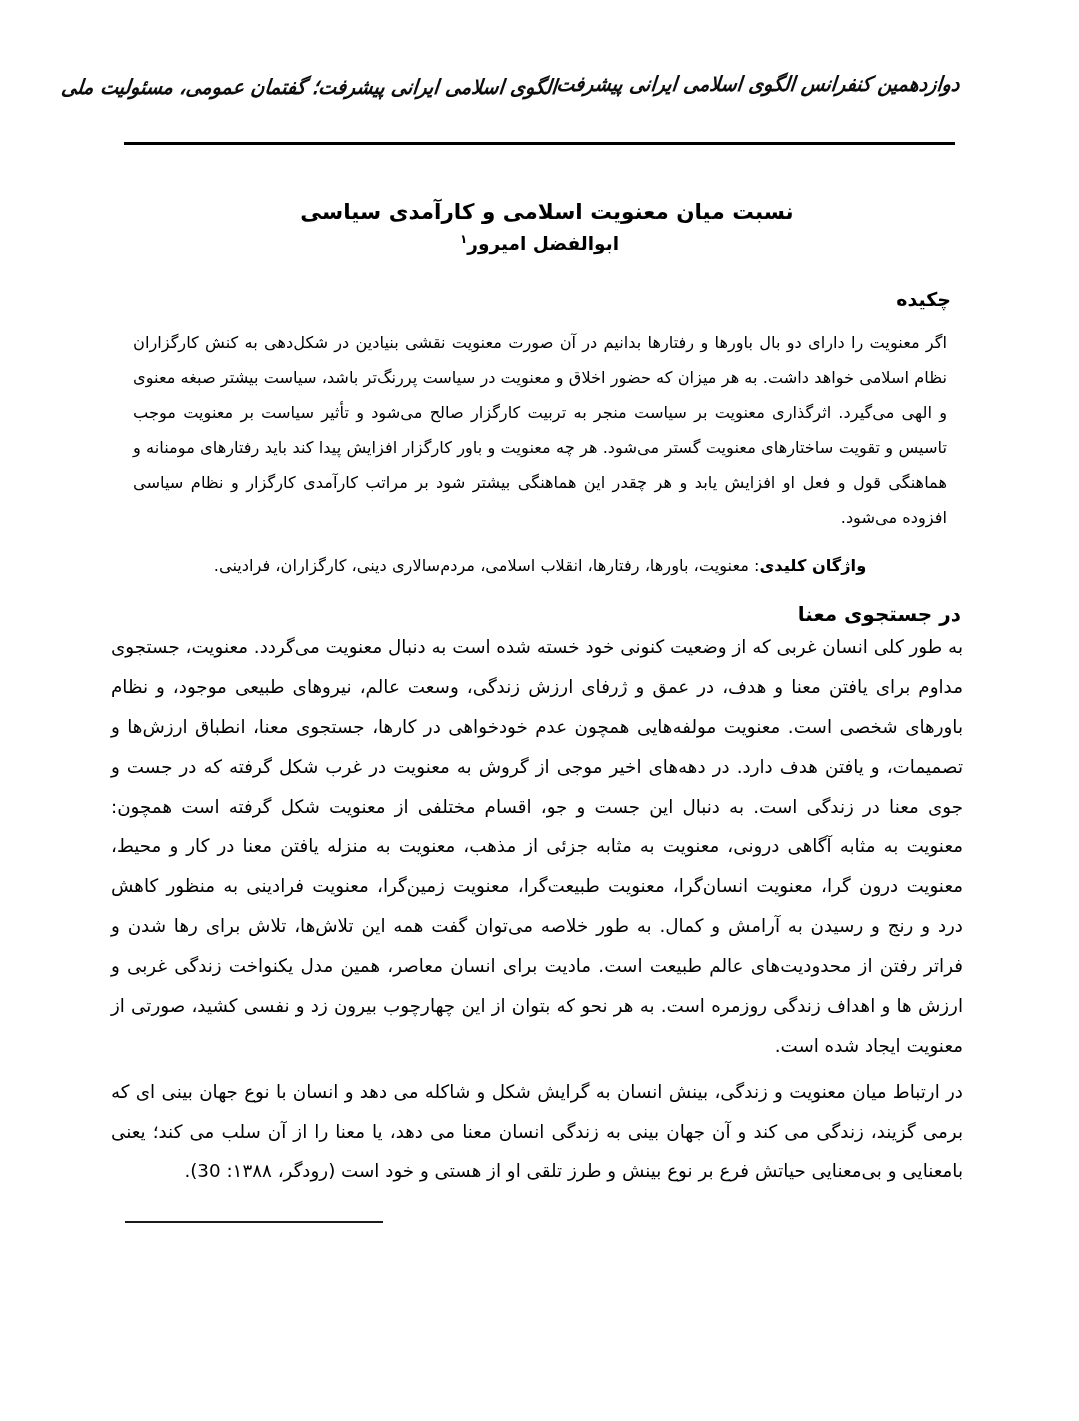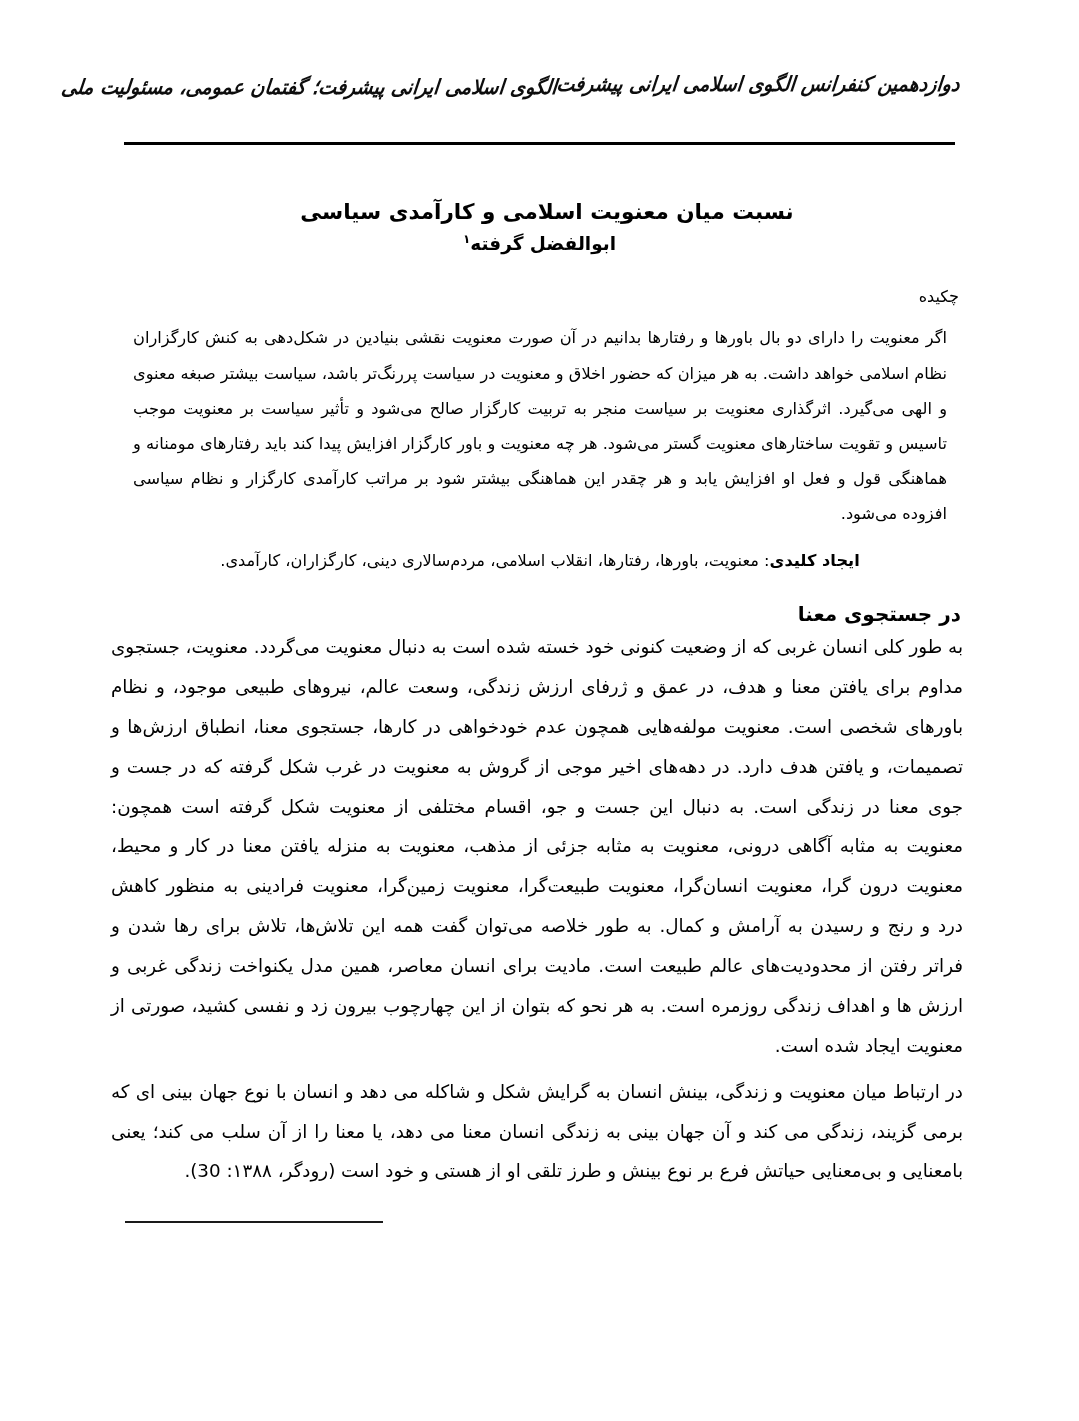--- a/index.html
+++ b/index.html
@@ -88,24 +88,24 @@
 
   
   .abstract-block {
     position: absolute;
     top: 286px;
     right: 120px;
     width: 838px;
     direction: rtl;
   }
   .abstract-heading {
-    font-size: 16px;
-    font-weight: normal;
+    font-size: 19px;
+    font-weight: bold;
     text-align: right;
-    margin: 0 0 12px 0;
+    margin: 0 8px 12px 0;
     line-height: 1.4;
   }
   .abstract-text {
     font-size: 16.2px;
     line-height: 2.17;
     text-align: justify;
     text-align-last: right;
     margin: 12px;
   }
   .keywords {
@@ -175,27 +175,27 @@
 
   <div class="running-header">
     <div class="header-text header-right">دوازدهمین کنفرانس الگوی اسلامی ایرانی پیشرفت</div>
     <div class="header-text header-left">الگوی اسلامی ایرانی پیشرفت؛ گفتمان عمومی، مسئولیت ملی</div>
   </div>
   <div class="header-rule"></div>
 
   <h1 class="doc-title">نسبت میان معنویت اسلامی و کارآمدی سیاسی</h1>
 
   <div class="doc-author">
-    <span>ابوالفضل گرفته</span><span class="fn-ref">۱</span>
+    <span>ابوالفضل امیرور</span><span class="fn-ref">۱</span>
   </div>
 
   <div class="abstract-block">
     <div class="abstract-heading">چکیده</div>
     <p class="abstract-text">اگر معنویت را دارای دو بال باورها و رفتارها بدانیم در آن صورت معنویت نقشی بنیادین در شکل‌دهی به کنش کارگزاران نظام اسلامی خواهد داشت. به هر میزان که حضور اخلاق و معنویت در سیاست پررنگ‌تر باشد، سیاست بیشتر صبغه معنوی و الهی می‌گیرد. اثرگذاری معنویت بر سیاست منجر به تربیت کارگزار صالح می‌شود و تأثیر سیاست بر معنویت موجب تاسیس و تقویت ساختارهای معنویت گستر می‌شود. هر چه معنویت و باور کارگزار افزایش پیدا کند باید رفتارهای مومنانه و هماهنگی قول و فعل او افزایش یابد و هر چقدر این هماهنگی بیشتر شود بر مراتب کارآمدی کارگزار و نظام سیاسی افزوده می‌شود.</p>
-    <p class="keywords"><span class="kw-label">ایجاد کلیدی</span><span>: معنویت، باورها، رفتارها، انقلاب اسلامی، مردم‌سالاری دینی، کارگزاران، کارآمدی.</span></p>
+    <p class="keywords"><span class="kw-label">واژگان کلیدی</span><span>: معنویت، باورها، رفتارها، انقلاب اسلامی، مردم‌سالاری دینی، کارگزاران، فرادینی.</span></p>
   </div>
 
   <h2 class="section-heading">در جستجوی معنا</h2>
 
   <div class="body-block">
     <p class="body-par">به طور کلی انسان غربی که از وضعیت کنونی خود خسته شده است به دنبال معنویت می‌گردد. معنویت، جستجوی مداوم برای یافتن معنا و هدف، در عمق و ژرفای ارزش زندگی، وسعت عالم، نیروهای طبیعی موجود، و نظام باورهای شخصی است. معنویت مولفه‌هایی همچون عدم خودخواهی در کارها، جستجوی معنا، انطباق ارزش‌ها و تصمیمات، و یافتن هدف دارد. در دهه‌های اخیر موجی از گروش به معنویت در غرب شکل گرفته که در جست و جوی معنا در زندگی است. به دنبال این جست و جو، اقسام مختلفی از معنویت شکل گرفته است همچون: معنویت به مثابه آگاهی درونی، معنویت به مثابه جزئی از مذهب، معنویت به منزله یافتن معنا در کار و محیط، معنویت درون گرا، معنویت انسان‌گرا، معنویت طبیعت‌گرا، معنویت زمین‌گرا، معنویت فرادینی به منظور کاهش درد و رنج و رسیدن به آرامش و کمال. به طور خلاصه می‌توان گفت همه این تلاش‌ها، تلاش برای رها شدن و فراتر رفتن از محدودیت‌های عالم طبیعت است. مادیت برای انسان معاصر، همین مدل یکنواخت زندگی غربی و ارزش ها و اهداف زندگی روزمره است. به هر نحو که بتوان از این چهارچوب بیرون زد و نفسی کشید، صورتی از معنویت ایجاد شده است.</p>
     <p class="body-par">در ارتباط میان معنویت و زندگی، بینش انسان به گرایش شکل و شاکله می دهد و انسان با نوع جهان بینی ای که برمی گزیند، زندگی می کند و آن جهان بینی به زندگی انسان معنا می دهد، یا معنا را از آن سلب می کند؛ یعنی بامعنایی و بی‌معنایی حیاتش فرع بر نوع بینش و طرز تلقی او از هستی و خود است (رودگر، ۱۳۸۸: 30).</p>
   </div>
 
   <div class="footnote-rule"></div>

